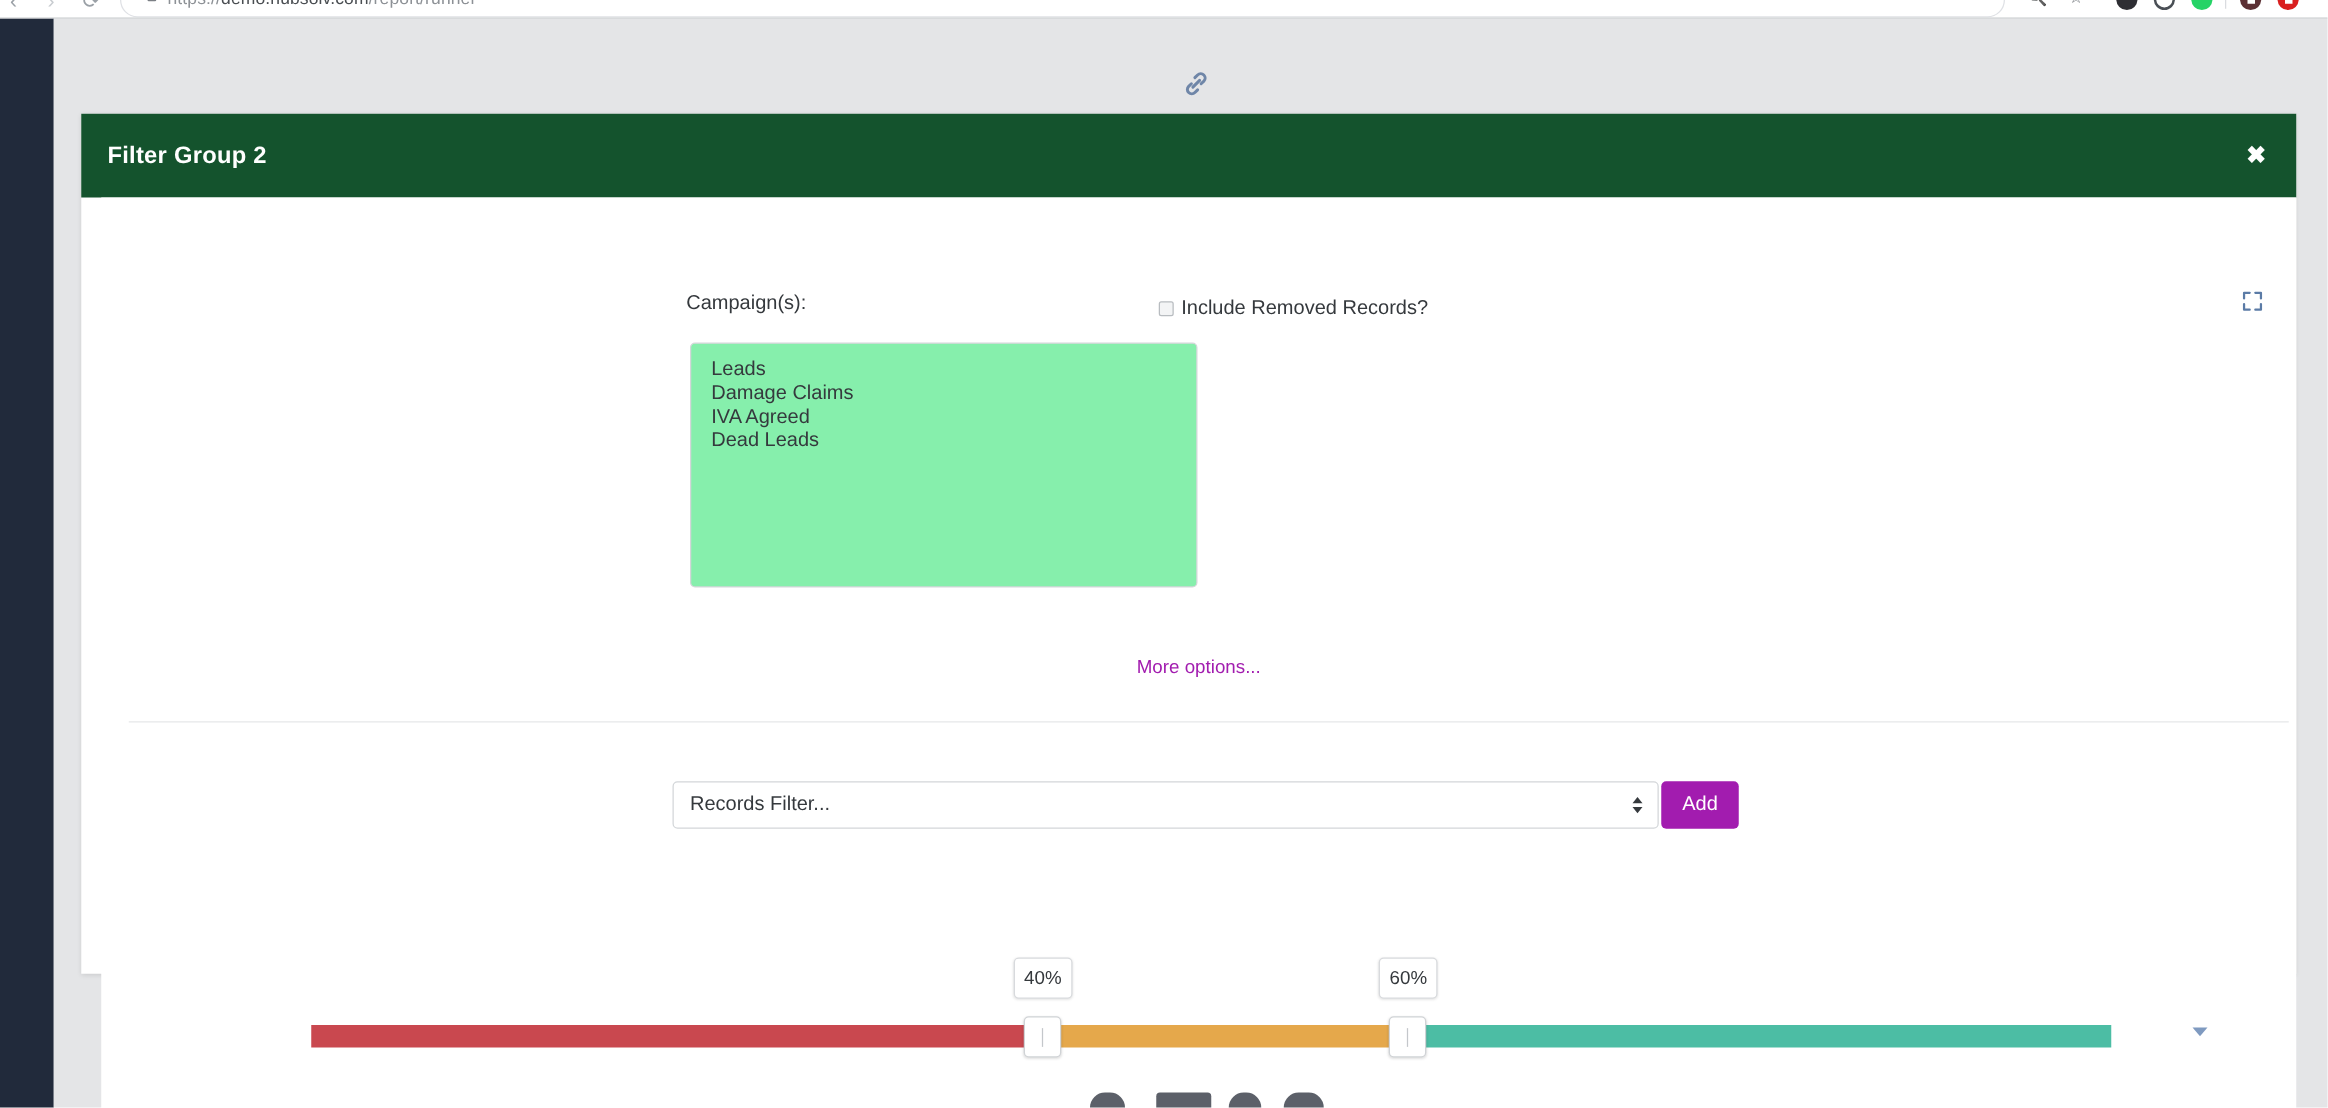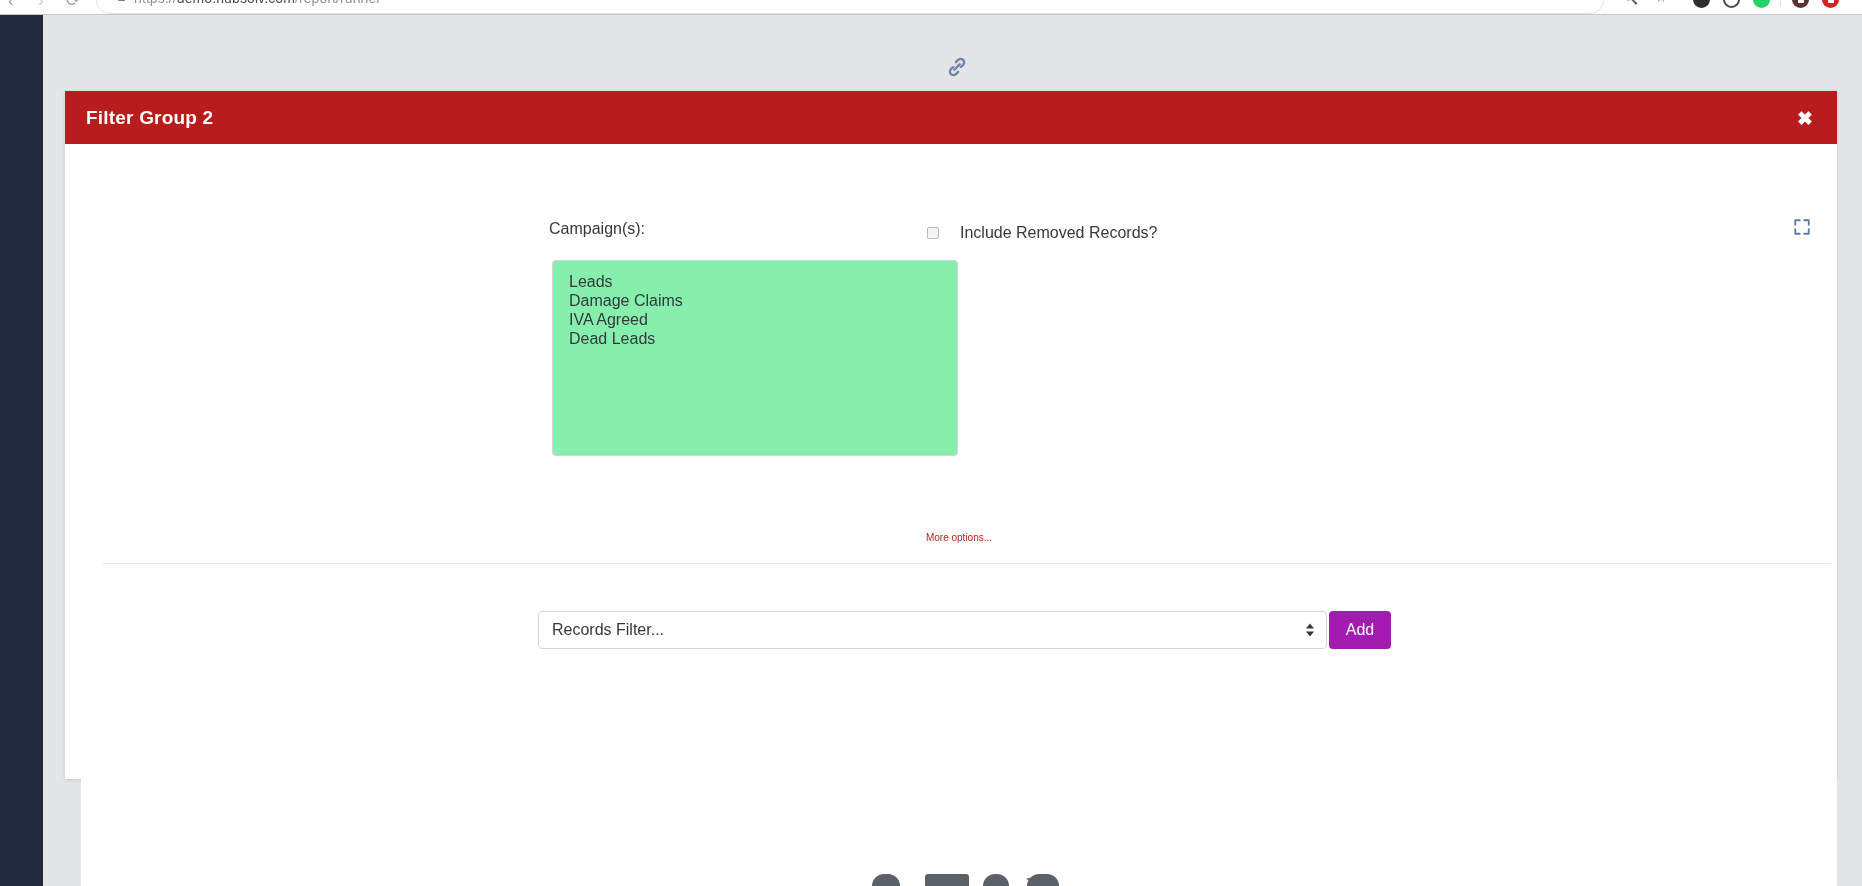--- a/index.html
+++ b/index.html
@@ -128,22 +128,22 @@
   .modal {
     position: absolute;
     top: 91px; left: 65px;
     width: 1772px;
     height: 688px;
     background: #ffffff;
     box-shadow: 0 1px 4px rgba(0,0,0,.12);
   }
   .modal-header {
     position: relative;
-    height: 53px;
-    background: #b91c1c;
+    height: 67px;
+    background: #14532d;
   }
   .modal-title {
     position: absolute;
     left: 21px;
     top: 50%;
     transform: translateY(-50%);
     color: #ffffff;
     font-size: 19px;
     font-weight: bold;
     letter-spacing: .2px;
@@ -202,42 +202,42 @@
     cursor: pointer;
   }
   .campaign-item:first-child { margin-top: 11px; }
 
   
   .removed-wrap {
     position: absolute;
     left: 846px; top: 80px;
     display: flex;
     align-items: center;
-    gap: 21px;
+    gap: 6px;
   }
   .removed-box {
     width: 12px; height: 12px;
     border: 1px solid #b8bcc0;
     background: #f3f4f5;
     border-radius: 2px;
     cursor: pointer;
   }
   .removed-text {
     font-size: 16px;
     color: #35393d;
   }
 
   
   .more-options {
     position: absolute;
     left: 50%;
     transform: translateX(-50%);
-    top: 388px;
-    font-size: 10px;
-    color: #b91c1c;
+    top: 367px;
+    font-size: 15px;
+    color: #a21caf;
     cursor: pointer;
     white-space: nowrap;
   }
 
   
   .divider {
     position: absolute;
     left: 22px; top: 419px;
     width: 1728px;
     height: 1px;
@@ -474,20 +474,32 @@
       <div class="filter-select">
         <span class="filter-select-text">Records Filter...</span>
         <span class="spinner">
           <i class="up"></i>
             <i class="down"></i>
         </span>
       </div>
       <button class="add-btn">Add</button>
     </div>
 
+    <div class="slider-wrap">
+      <div class="slider-track">
+        <div class="seg seg-red"></div>
+        <div class="seg seg-orange"></div>
+        <div class="seg seg-green"></div>
+      </div>
+      <div class="tip tip-40">40%</div>
+      <div class="tip tip-60">60%</div>
+      <div class="handle handle-40"></div>
+      <div class="handle handle-60"></div>
+      <div class="slider-caret"></div>
+    </div>
 
     <div class="sliders-icon">
       <svg viewBox="0 0 24 20" fill="none" stroke="currentColor" stroke-width="2.2" stroke-linecap="round">
         <path d="M2 6 H22"></path>
         <path d="M2 14 H22"></path>
         <path d="M17 2.5 V9.5"></path>
         <path d="M7 10.5 V17.5"></path>
       </svg>
     </div>
 

